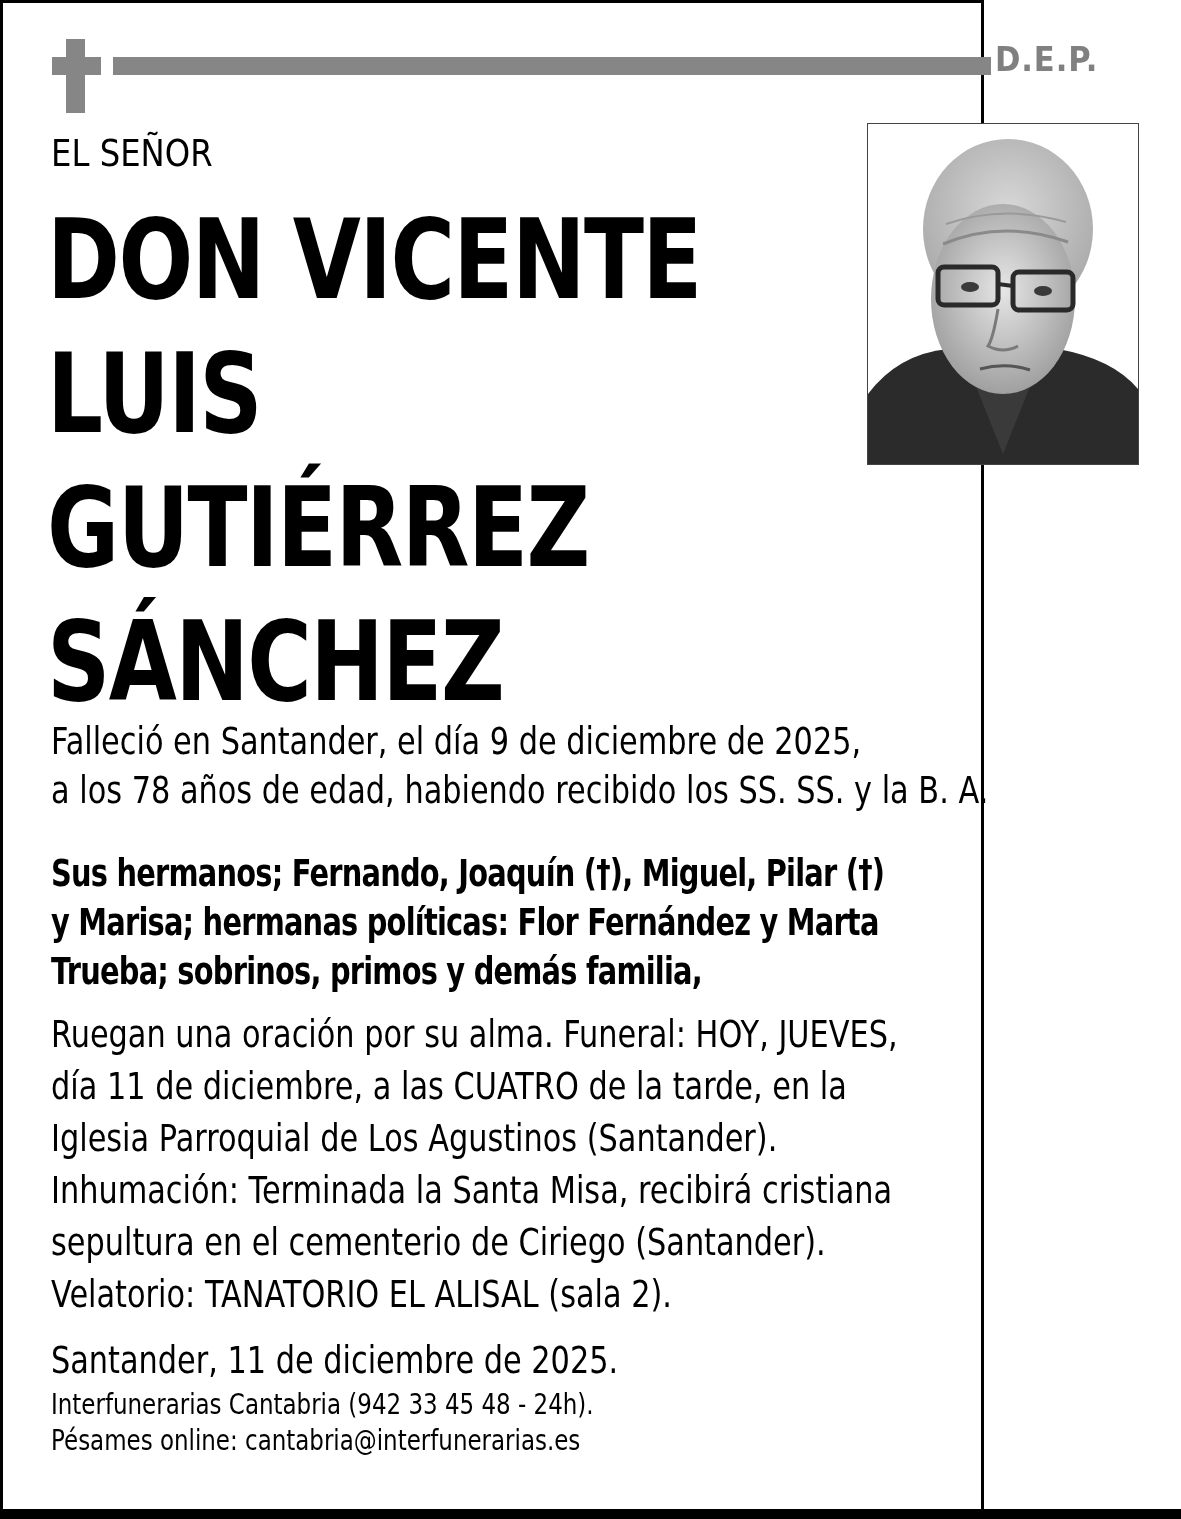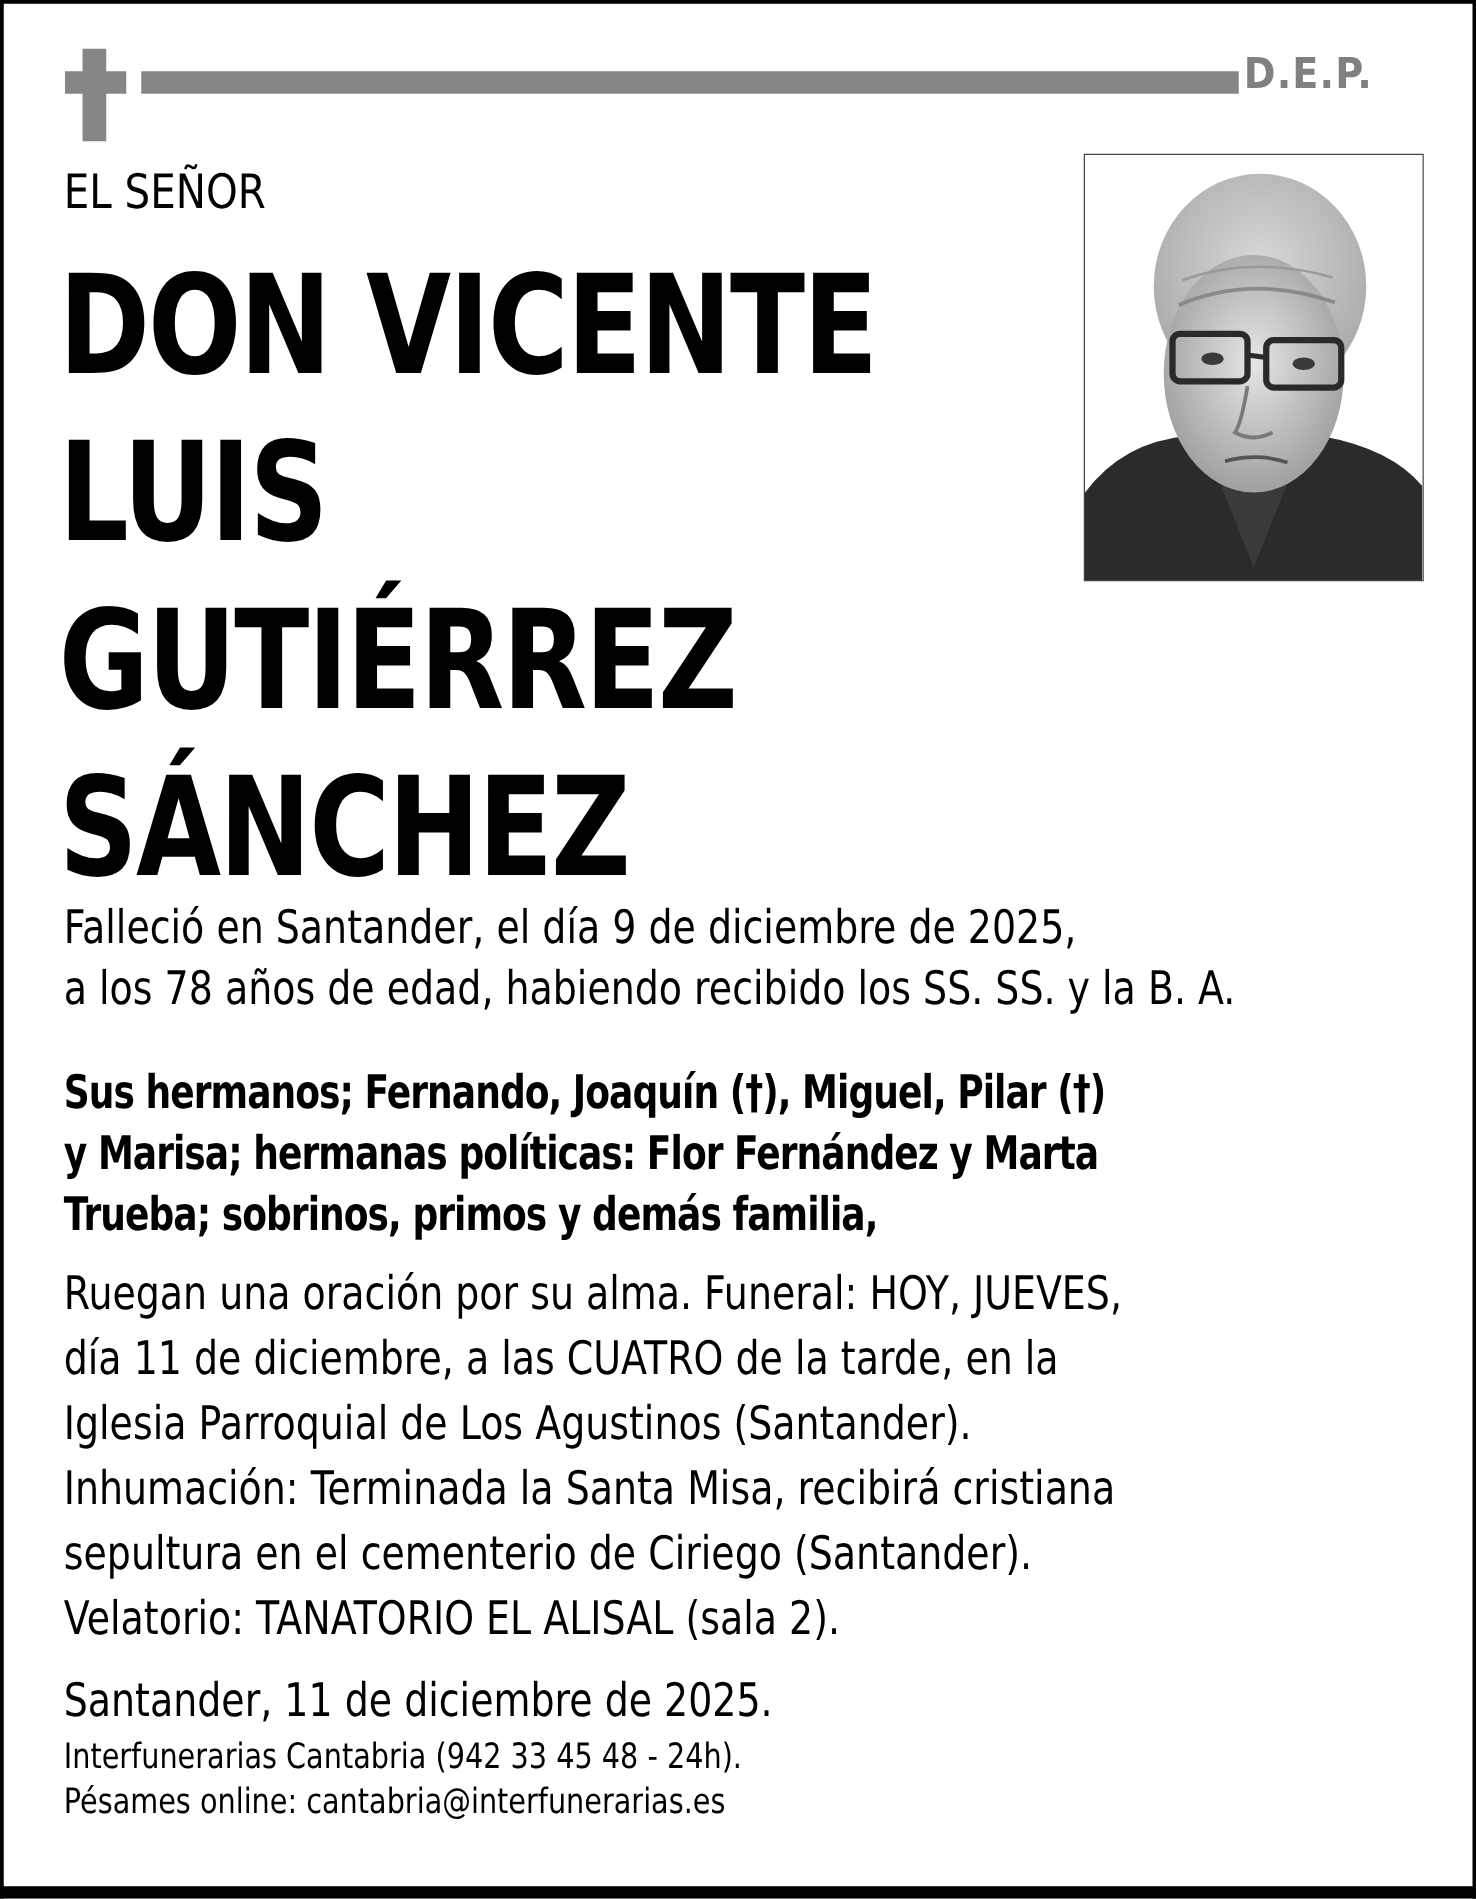--- a/index.html
+++ b/index.html
@@ -1,18 +1,18 @@
 <!DOCTYPE html>
 <html><head>
 <meta charset="utf-8">
 <style>
   html, body { margin: 0; padding: 0; background: #ffffff; }
   body { width: 1181px; height: 1519px; position: relative; overflow: hidden; }
   .frame {
-    position: absolute; left: 0; top: 0; width: 1181px; height: 1519px;
+    position: absolute; left: 0; top: 0; width: 984px; height: 1519px;
     box-sizing: border-box;
     border-top: 3px solid #000; border-left: 3px solid #000; border-right: 3px solid #000;
     background: #fff;
   }
   .bottom-bar { position: absolute; left: 0; top: 1509px; width: 1181px; height: 10px; background: #000; }
   .cross-v { position: absolute; left: 63px; top: 36px; width: 19px; height: 74px; background: #868686; }
   .cross-h { position: absolute; left: 49px; top: 54px; width: 49px; height: 18px; background: #868686; }
   .rule { position: absolute; left: 110px; top: 54px; width: 878px; height: 18px; background: #868686; }
   .dep {
     position: absolute; left: 992px; top: 36px; font-family: "DejaVu Sans", sans-serif;

